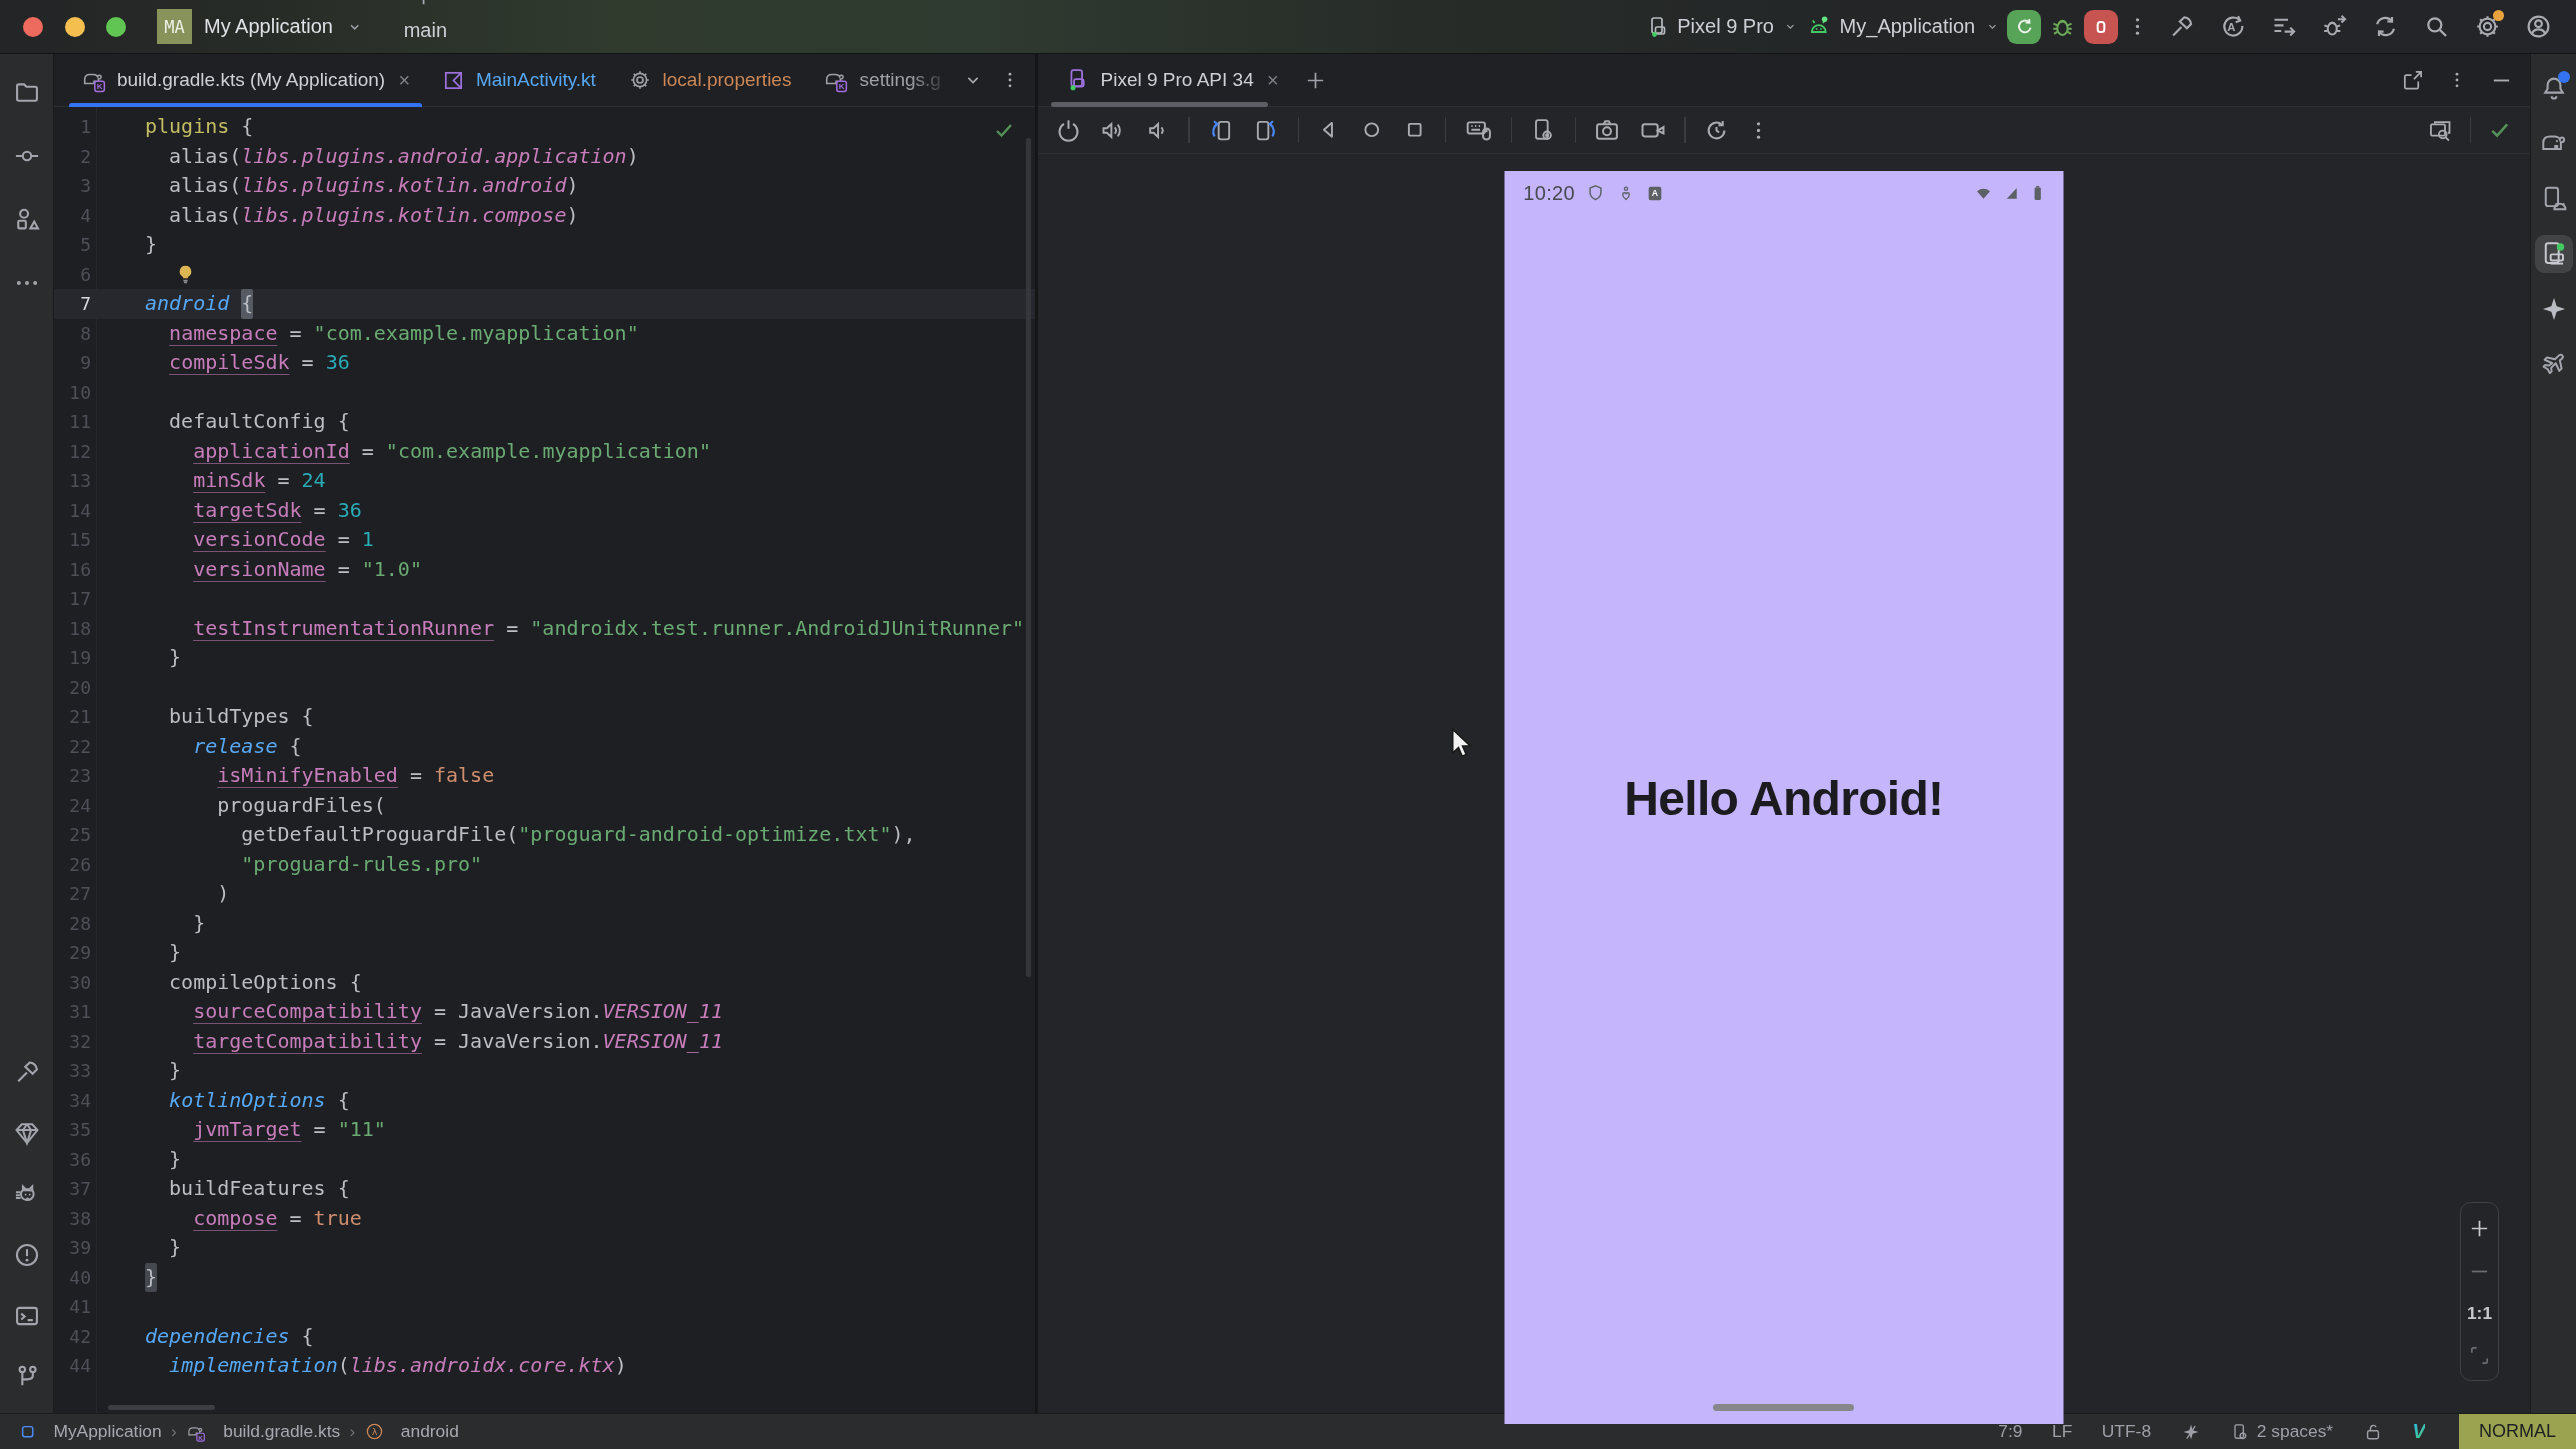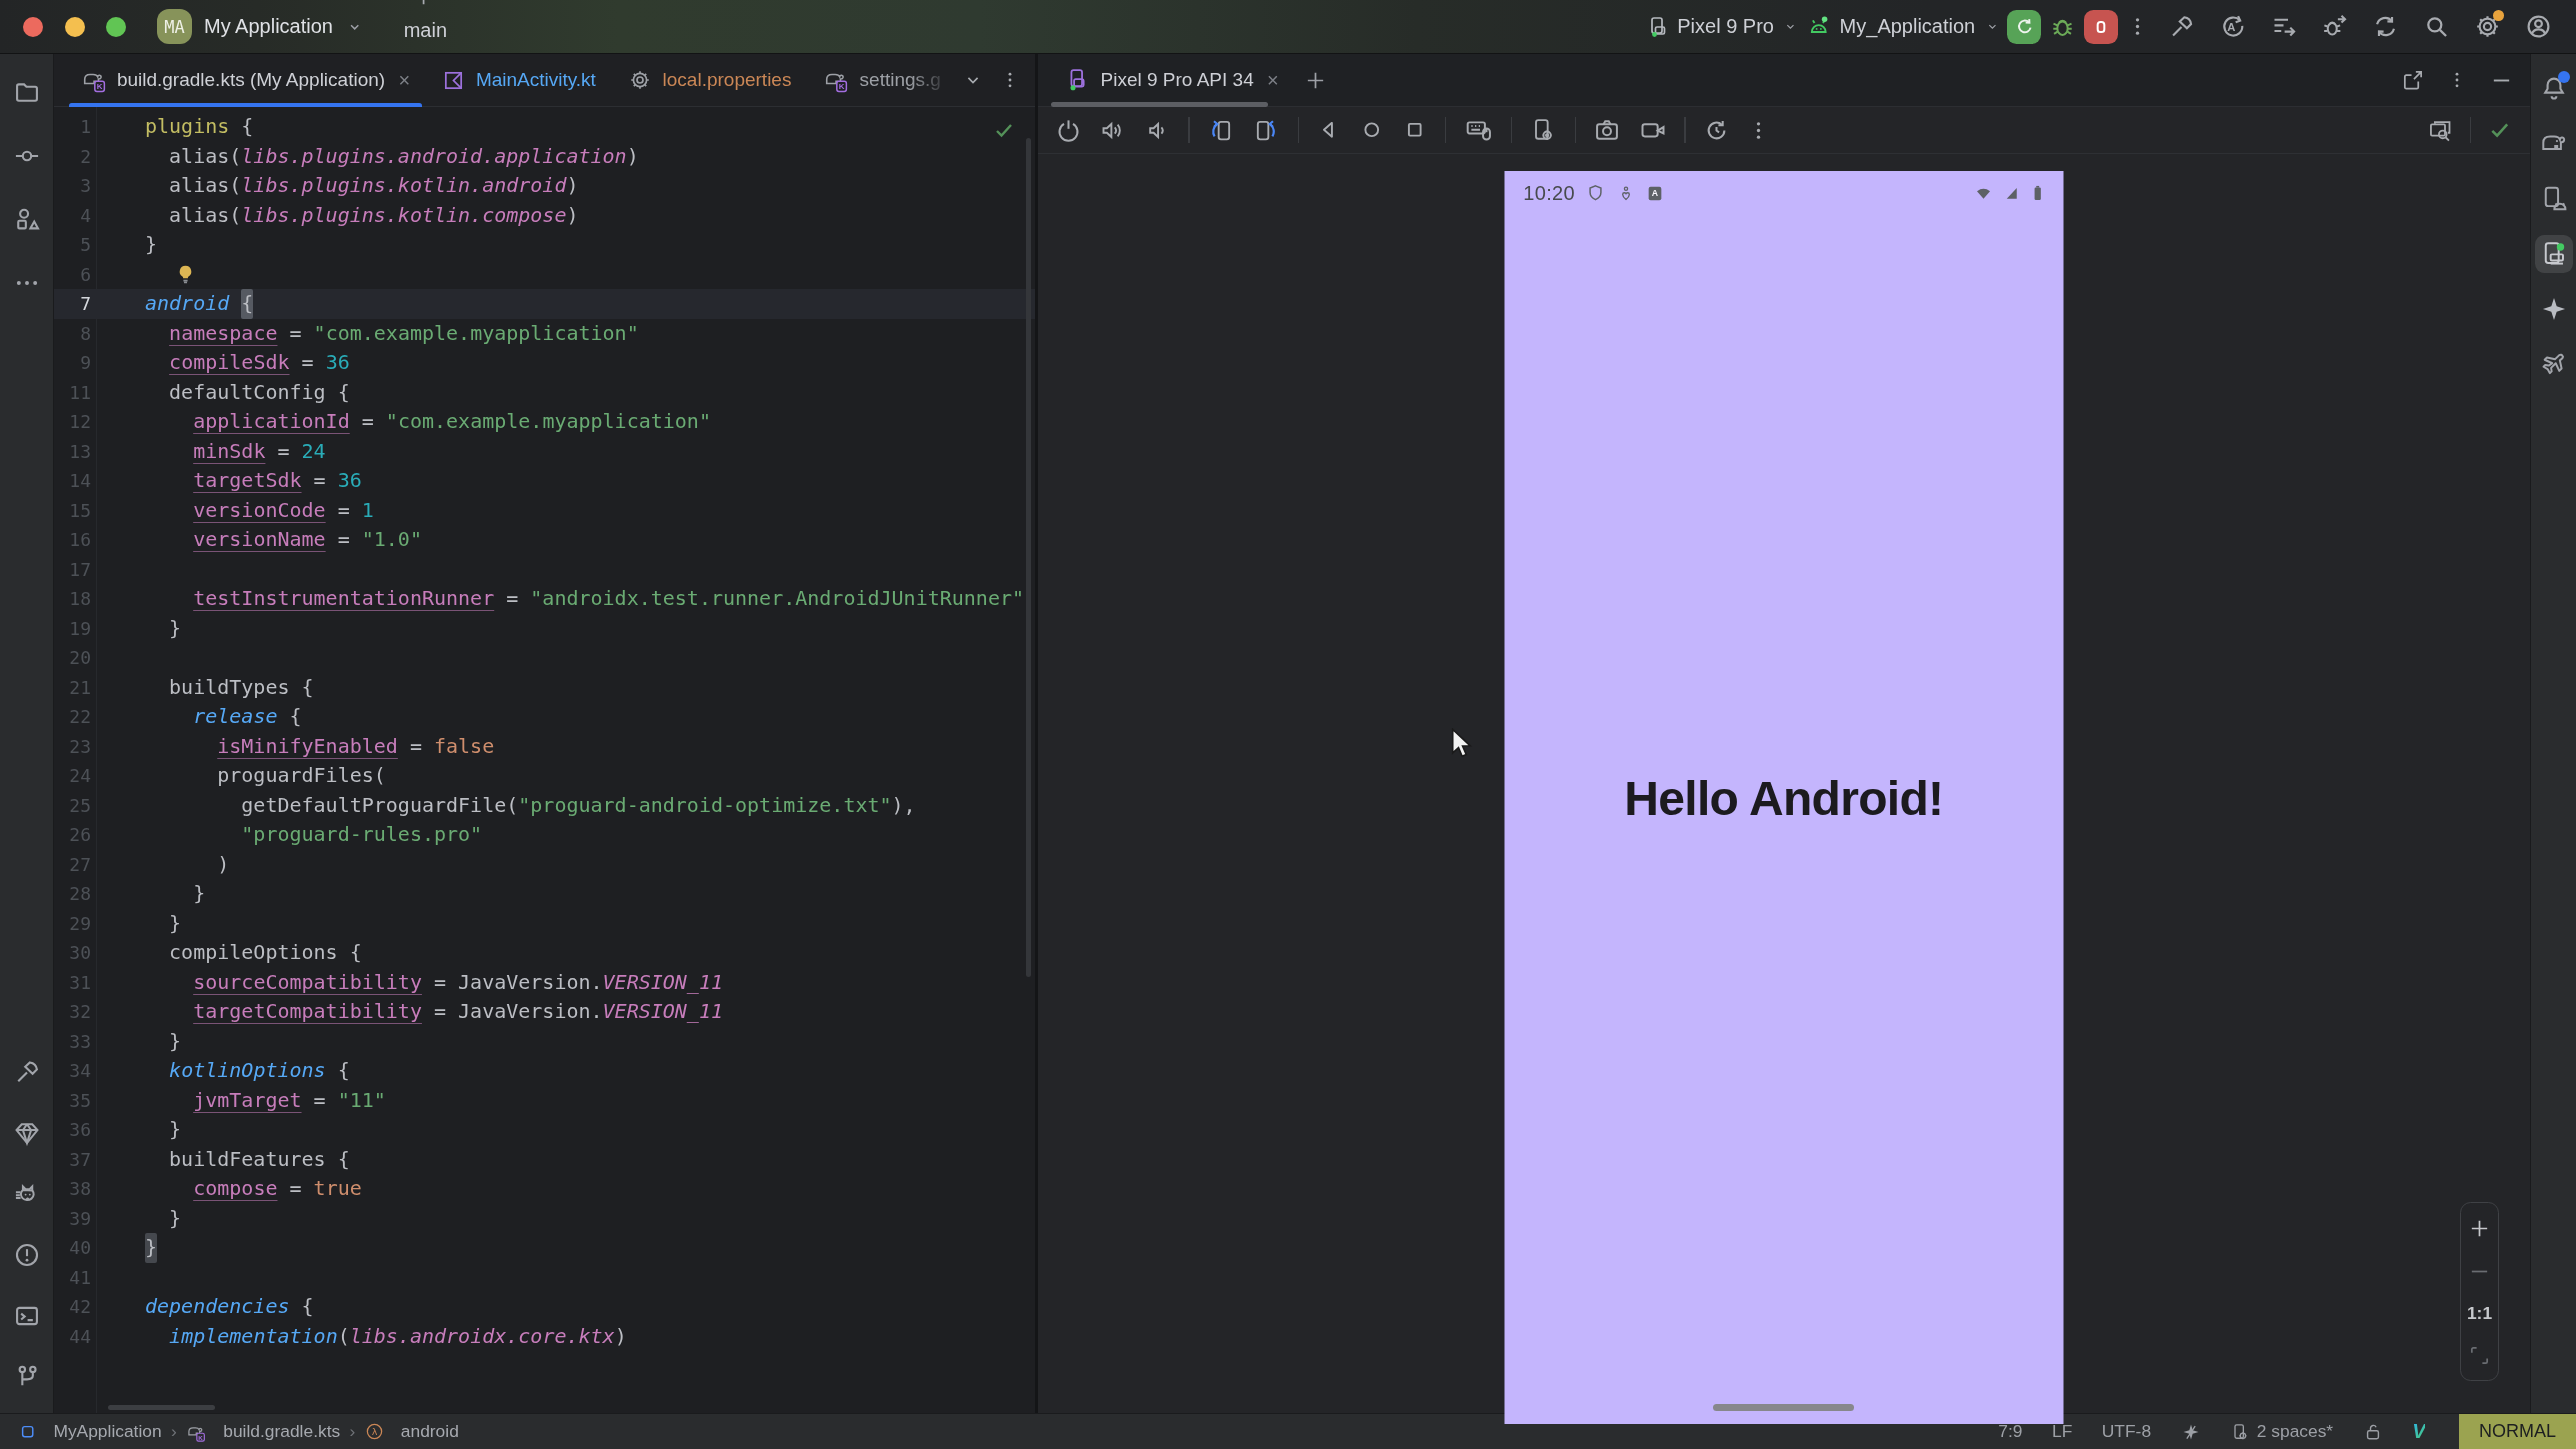--- a/index.html
+++ b/index.html
@@ -8,21 +8,21 @@
   .app { width:2576px; height:1449px; display:flex; flex-direction:column; position:relative; }
 
   
   .titlebar { height:54px; flex:none; display:flex; align-items:center;
     background:linear-gradient(90deg,#232526 0%,#272b27 10%,#303b2e 24%,#2f3a30 38%,#272c28 55%,#232527 75%,#232528 100%);
     border-bottom:1.3px solid #121314; }
   .traffic { display:flex; gap:21.5px; margin-left:23px; margin-right:31px; }
   .tl { width:20px; height:20px; border-radius:50%; }
   .tl.r{background:#ec6a5e}.tl.y{background:#f4bf4f}.tl.g{background:#61c554}
   .proj { display:flex; align-items:center; gap:12px; }
-  .proj-badge { width:35px; height:35px; border-radius:12px; background:#87935a; color:#eef0e6;
+  .proj-badge { width:35px; height:35px; border-radius:0; background:#87935a; color:#eef0e6;
     font-family:"DejaVu Sans Mono",monospace; font-size:17px; display:flex; align-items:center; justify-content:center; }
   .tb-text { color:#dfe1e5; font-size:20px; }
   .chev { color:#9da0a6; margin-left:1.3px; }
   .branch { display:flex; align-items:center; gap:9.4px; margin-left:40px; color:#ced0d6; font-size:20px;flex-direction:column; }
   .tb-right { margin-left:auto; display:flex; align-items:center; gap:8px; padding-right:24px; }
   .tb-item { display:flex; align-items:center; gap:8px; color:#ced0d6; font-size:20px; }
   .sqbtn { width:34px; height:34px; border-radius:9.4px; display:flex; align-items:center; justify-content:center; }
   .sqbtn.run { background:#57a357; }
   .sqbtn.stop { background:#c75450; }
   .ticon { color:#a8abb0; display:flex; align-items:center; justify-content:center; }
@@ -409,20 +409,21 @@
             <div class="cl"><span class="ln">3</span><span class="lc"><span class="pl">  alias(</span><span class="ref">libs.plugins.kotlin.android</span><span class="pl">)</span></span></div>
             <div class="cl"><span class="ln">4</span><span class="lc"><span class="pl">  alias(</span><span class="ref">libs.plugins.kotlin.compose</span><span class="pl">)</span></span></div>
             <div class="cl"><span class="ln">5</span><span class="lc"><span class="pl">}</span></span></div>
             <div class="cl"><span class="ln">6</span><span class="lc"><span class="pl"> </span><span class="bulb"><svg width="23" height="23" viewBox="0 0 24 24">
                     <path d="M12 3 a6 6 0 0 1 3.2 11.1 q-0.7 0.5 -0.7 1.4 v0.5 h-5 v-0.5 q0 -0.9 -0.7 -1.4 A6 6 0 0 1 12 3 Z" fill="#ddb654"></path>
                     <path d="M9.8 18.4 h4.4 M10.4 20.4 h3.2" stroke="#8a8d92" stroke-width="1.6" fill="none"></path>
                   </svg></span></span></div>
             <div class="cl hl"><span class="ln">7</span><span class="lc"><span class="ext">android</span><span class="pl"> </span><span class="cur">{</span></span></div>
             <div class="cl"><span class="ln">8</span><span class="lc"><span class="pl">  </span><span class="prop">namespace</span><span class="pl"> = </span><span class="str">"com.example.myapplication"</span></span></div>
             <div class="cl"><span class="ln">9</span><span class="lc"><span class="pl">  </span><span class="prop">compileSdk</span><span class="pl"> = </span><span class="num">36</span></span></div>
+            <div class="cl"><span class="ln">10</span><span class="lc"></span></div>
             <div class="cl"><span class="ln">11</span><span class="lc"><span class="pl">  defaultConfig {</span></span></div>
             <div class="cl"><span class="ln">12</span><span class="lc"><span class="pl">    </span><span class="prop">applicationId</span><span class="pl"> = </span><span class="str">"com.example.myapplication"</span></span></div>
             <div class="cl"><span class="ln">13</span><span class="lc"><span class="pl">    </span><span class="prop">minSdk</span><span class="pl"> = </span><span class="num">24</span></span></div>
             <div class="cl"><span class="ln">14</span><span class="lc"><span class="pl">    </span><span class="prop">targetSdk</span><span class="pl"> = </span><span class="num">36</span></span></div>
             <div class="cl"><span class="ln">15</span><span class="lc"><span class="pl">    </span><span class="prop">versionCode</span><span class="pl"> = </span><span class="num">1</span></span></div>
             <div class="cl"><span class="ln">16</span><span class="lc"><span class="pl">    </span><span class="prop">versionName</span><span class="pl"> = </span><span class="str">"1.0"</span></span></div>
             <div class="cl"><span class="ln">17</span><span class="lc"></span></div>
             <div class="cl"><span class="ln">18</span><span class="lc"><span class="pl">    </span><span class="prop">testInstrumentationRunner</span><span class="pl"> = </span><span class="str">"androidx.test.runner.AndroidJUnitRunner"</span></span></div>
             <div class="cl"><span class="ln">19</span><span class="lc"><span class="pl">  }</span></span></div>
             <div class="cl"><span class="ln">20</span><span class="lc"></span></div>

